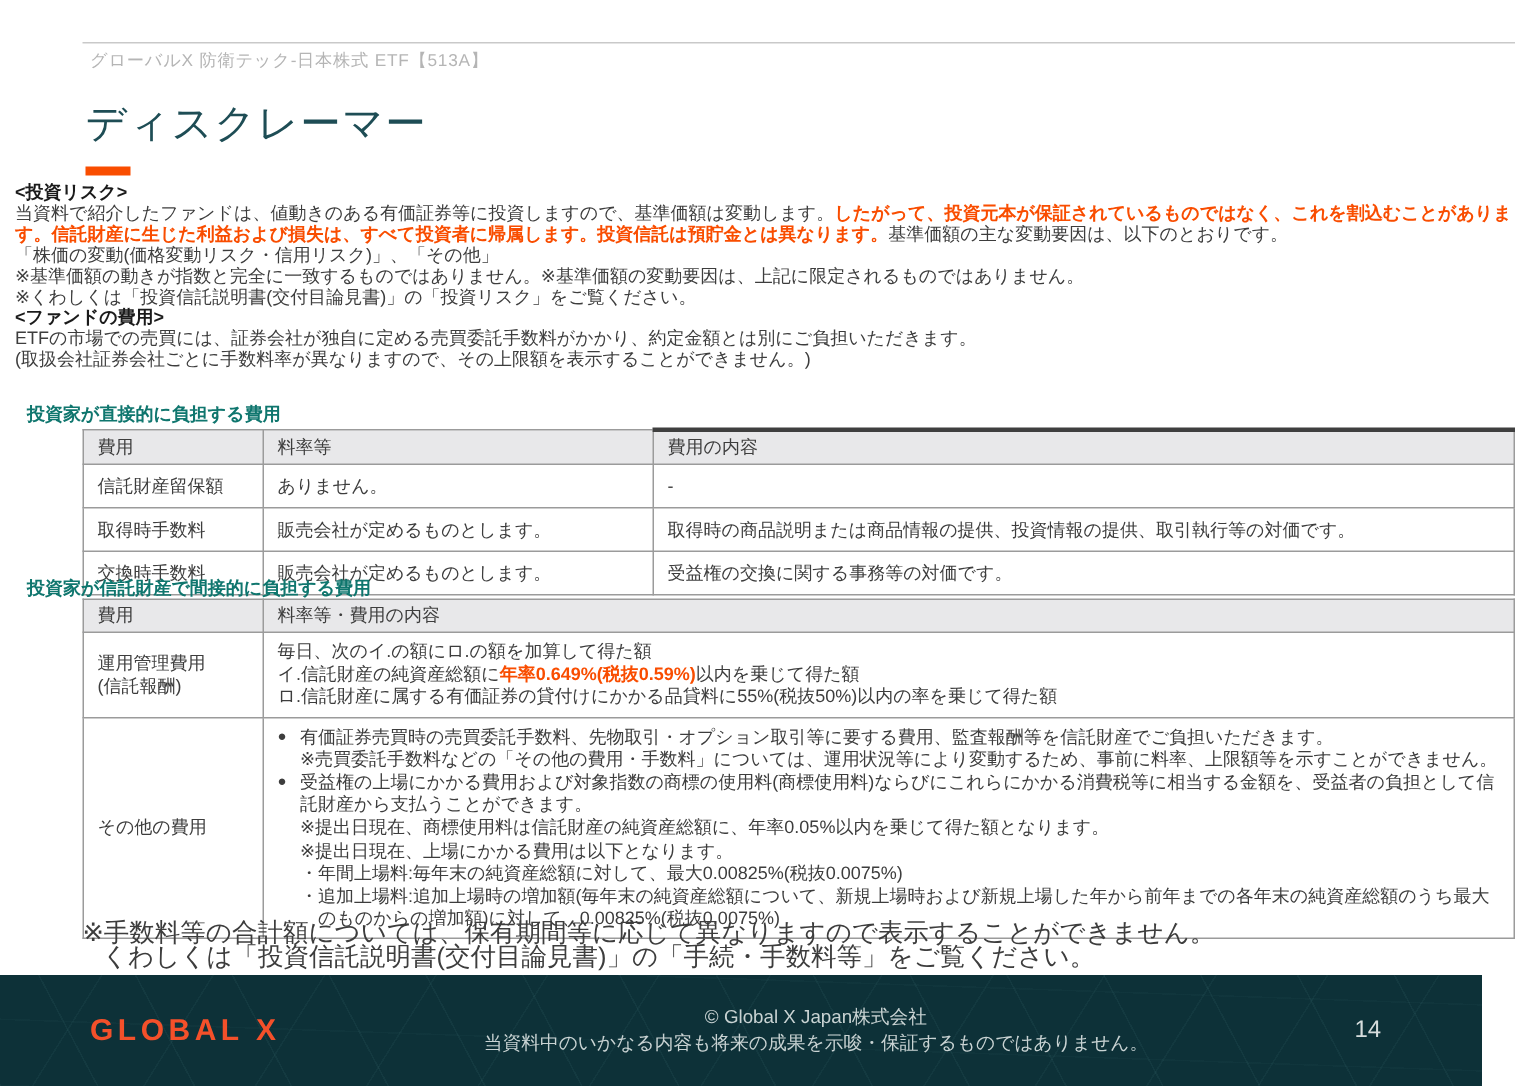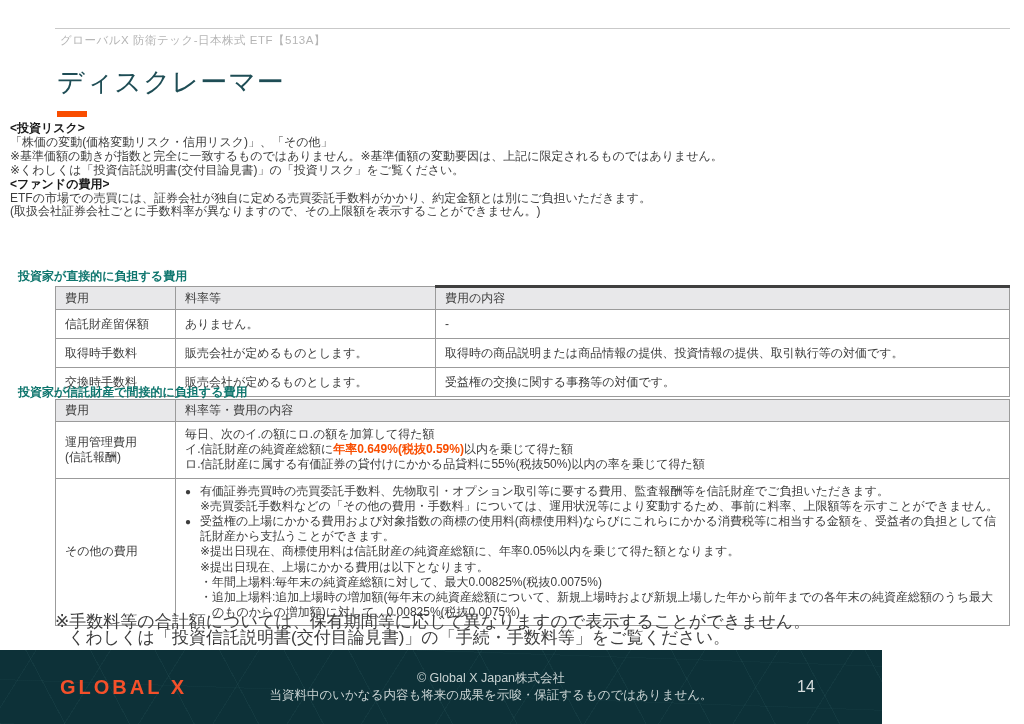--- a/index.html
+++ b/index.html
@@ -41,21 +41,21 @@
   .li.b { display:flex; }
   .blt { width:15px; flex:none; font-size:10px; line-height:15.2px; }
   .li.s { padding-left:27px; text-indent:-12px; }
 
   
   .notes { position:absolute; top:614px; left:55px; font-size:17px; line-height:15.5px; }
   .notes .indent { padding-left:13px; }
 
   
   .footer {
-    position:absolute; left:0; bottom:0; width:882px; height:74px;
+    position:absolute; left:0; bottom:0; width:988px; height:74px;
     background:#0d3138;
     background-image:
       repeating-linear-gradient(62deg, rgba(120,190,190,0.06) 0 1px, transparent 1px 57px),
       repeating-linear-gradient(-58deg, rgba(120,190,190,0.05) 0 1px, transparent 1px 63px),
       repeating-linear-gradient(2deg, rgba(120,190,190,0.03) 0 1px, transparent 1px 44px);
     display:flex; align-items:center;
   }
   .logo { margin-left:60px; width:150px; flex:none; color:#f4502a; font-size:20px; font-weight:bold; letter-spacing:3px; white-space:nowrap; }
   .footer-center { flex:1; text-align:center; color:#c9d3d3; font-size:12.5px; line-height:17px; }
   .page-num { width:110px; flex:none; text-align:left; padding-left:25px; color:#d7dddd; font-size:16px; }
@@ -65,20 +65,21 @@
 
 <div class="slide">
 
   <div class="top-rule"></div>
   <div class="breadcrumb">グローバルX 防衛テック-日本株式 ETF【513A】</div>
   <h1 class="title">ディスクレーマー</h1>
   <div class="title-accent"></div>
 
   <div class="textblock">
     <div class="sec-head">&lt;投資リスク&gt;</div>
+    <p><span>当資料で紹介したファンドは、値動きのある有価証券等に投資しますので、基準価額は変動します。</span><span class="orange-bold">したがって、投資元本が保証されているものではなく、これを割込むことがあります。信託財産に生じた利益および損失は、すべて投資者に帰属します。投資信託は預貯金とは異なります。</span><span>基準価額の主な変動要因は、以下のとおりです。</span></p>
     <div>「株価の変動(価格変動リスク・信用リスク)」、「その他」</div>
     <div>※基準価額の動きが指数と完全に一致するものではありません。※基準価額の変動要因は、上記に限定されるものではありません。</div>
     <div>※くわしくは「投資信託説明書(交付目論見書)」の「投資リスク」をご覧ください。</div>
     <div class="sec-head">&lt;ファンドの費用&gt;</div>
     <div>ETFの市場での売買には、証券会社が独自に定める売買委託手数料がかかり、約定金額とは別にご負担いただきます。</div>
     <div>(取扱会社証券会社ごとに手数料率が異なりますので、その上限額を表示することができません。)</div>
   </div>
 
   <div class="tbl-caption cap1">投資家が直接的に負担する費用</div>
   <table class="tbl tbl-direct">

